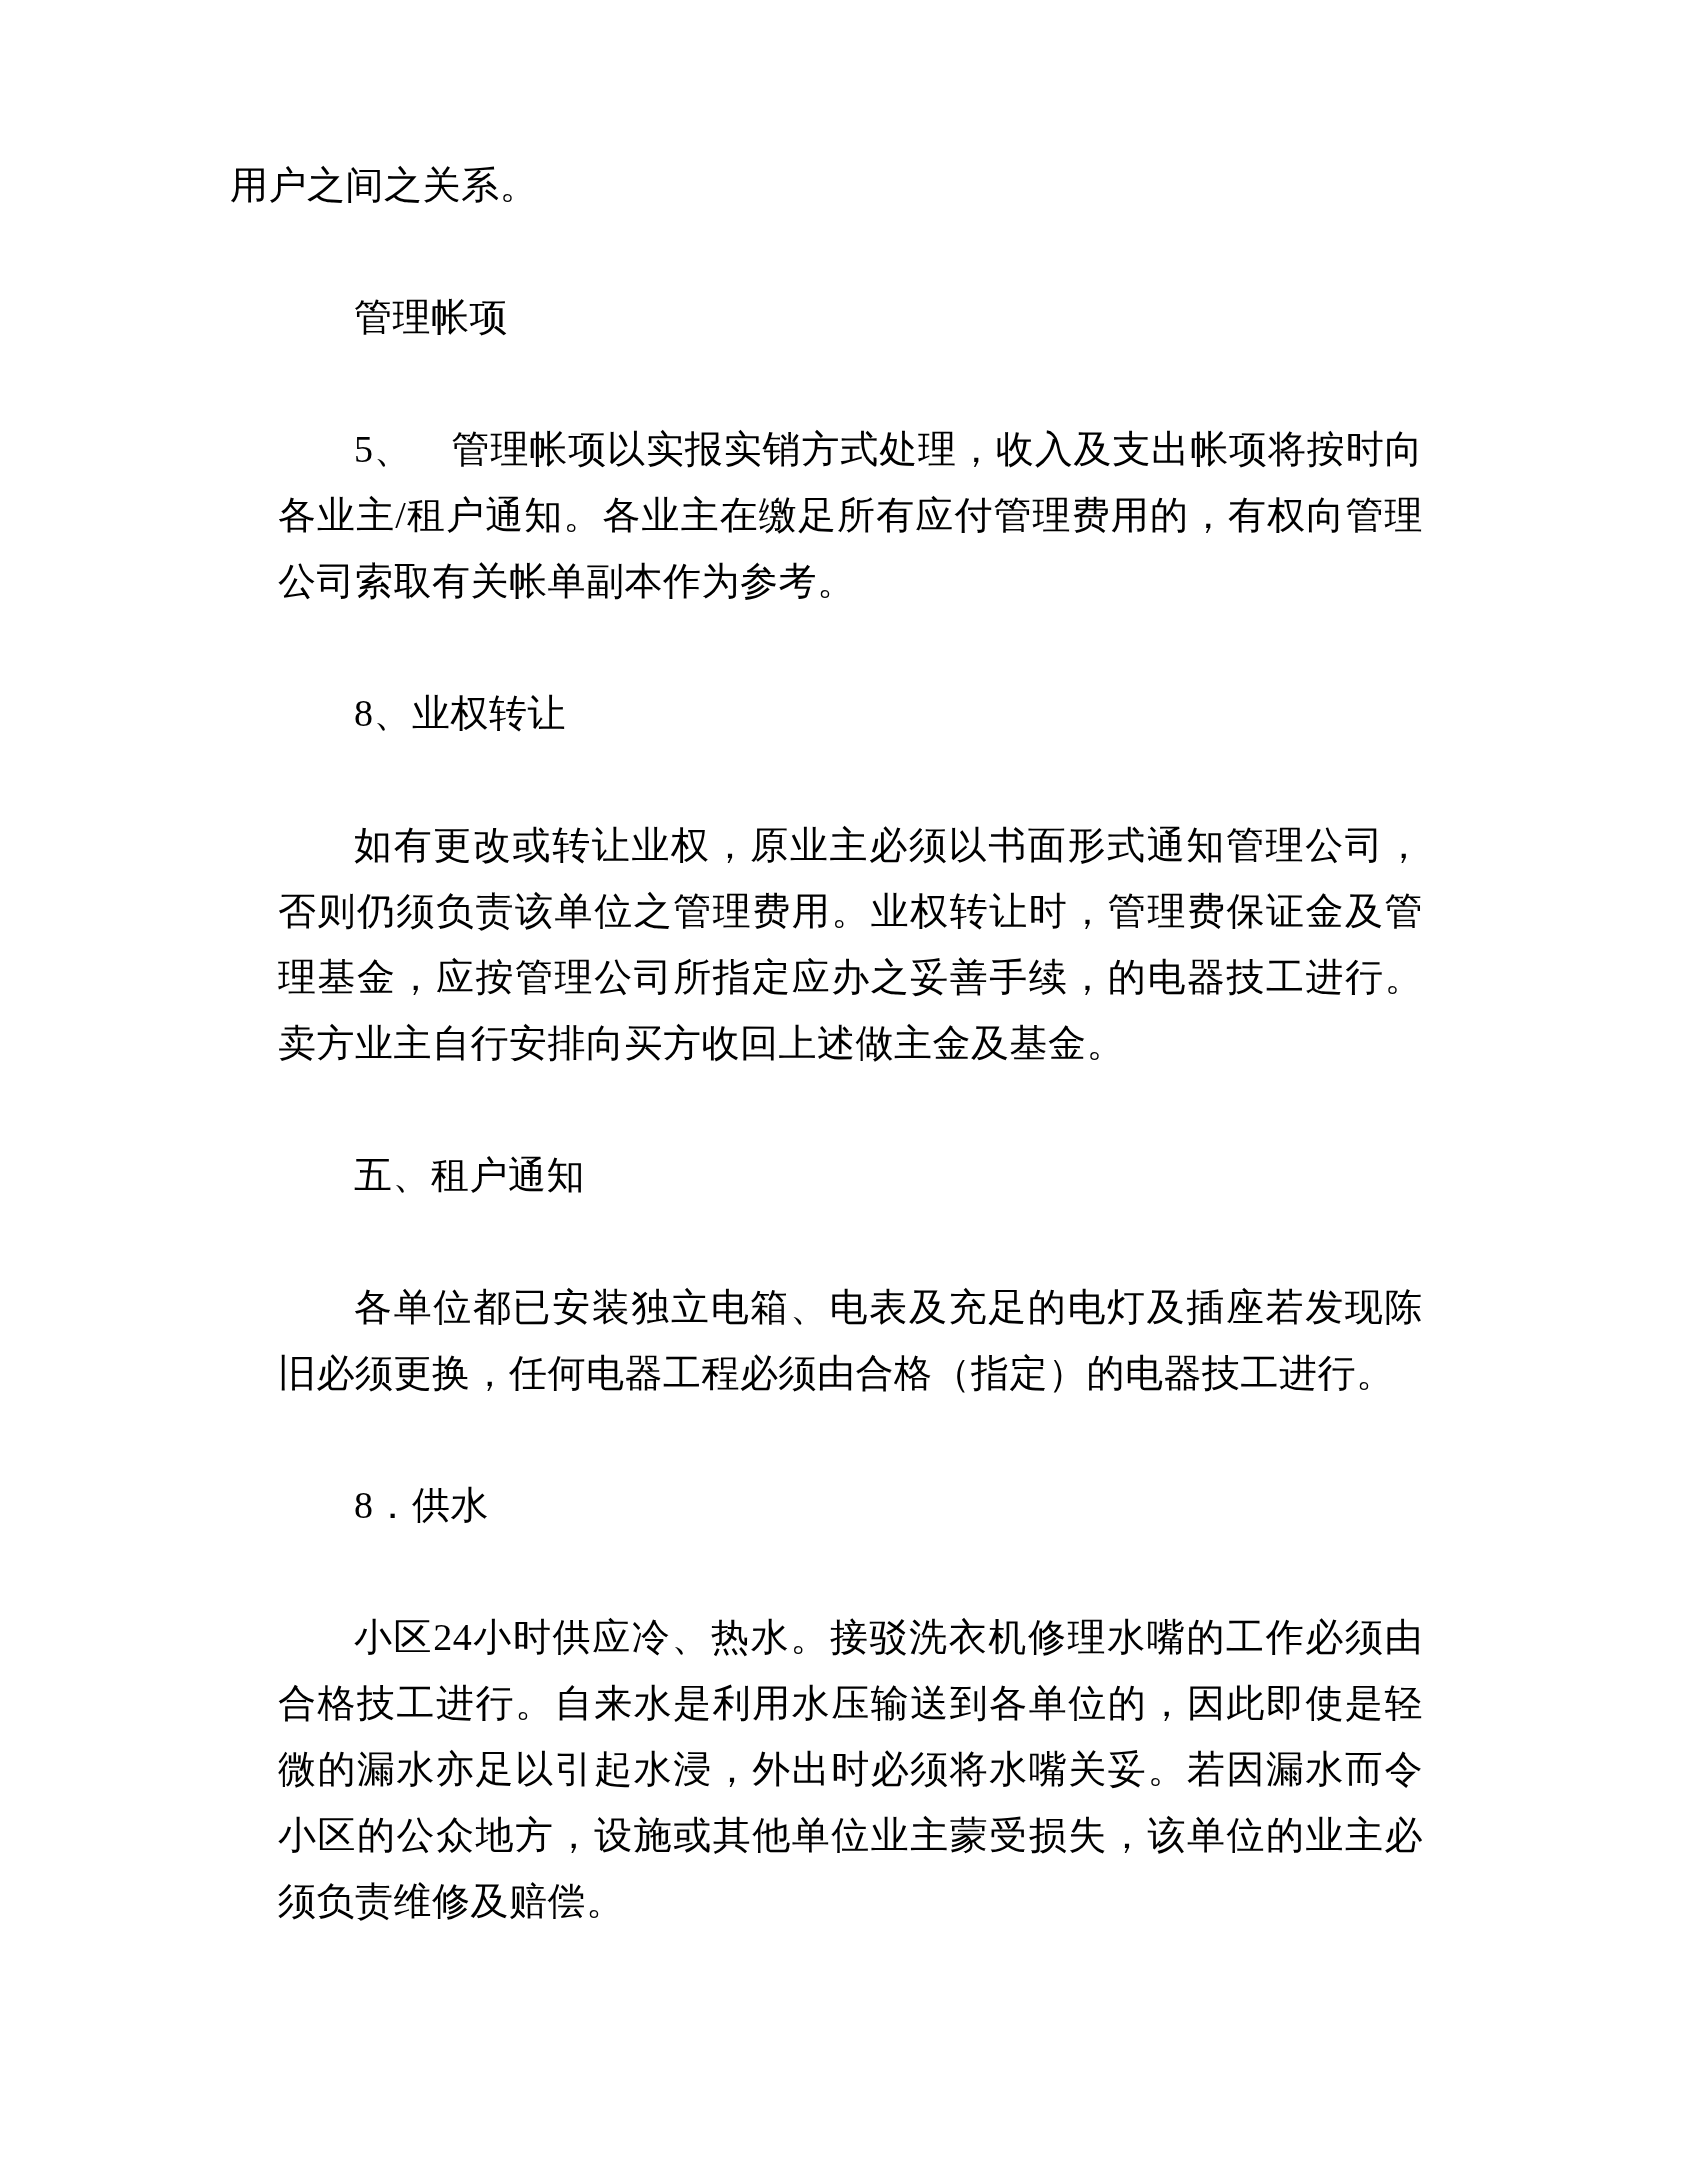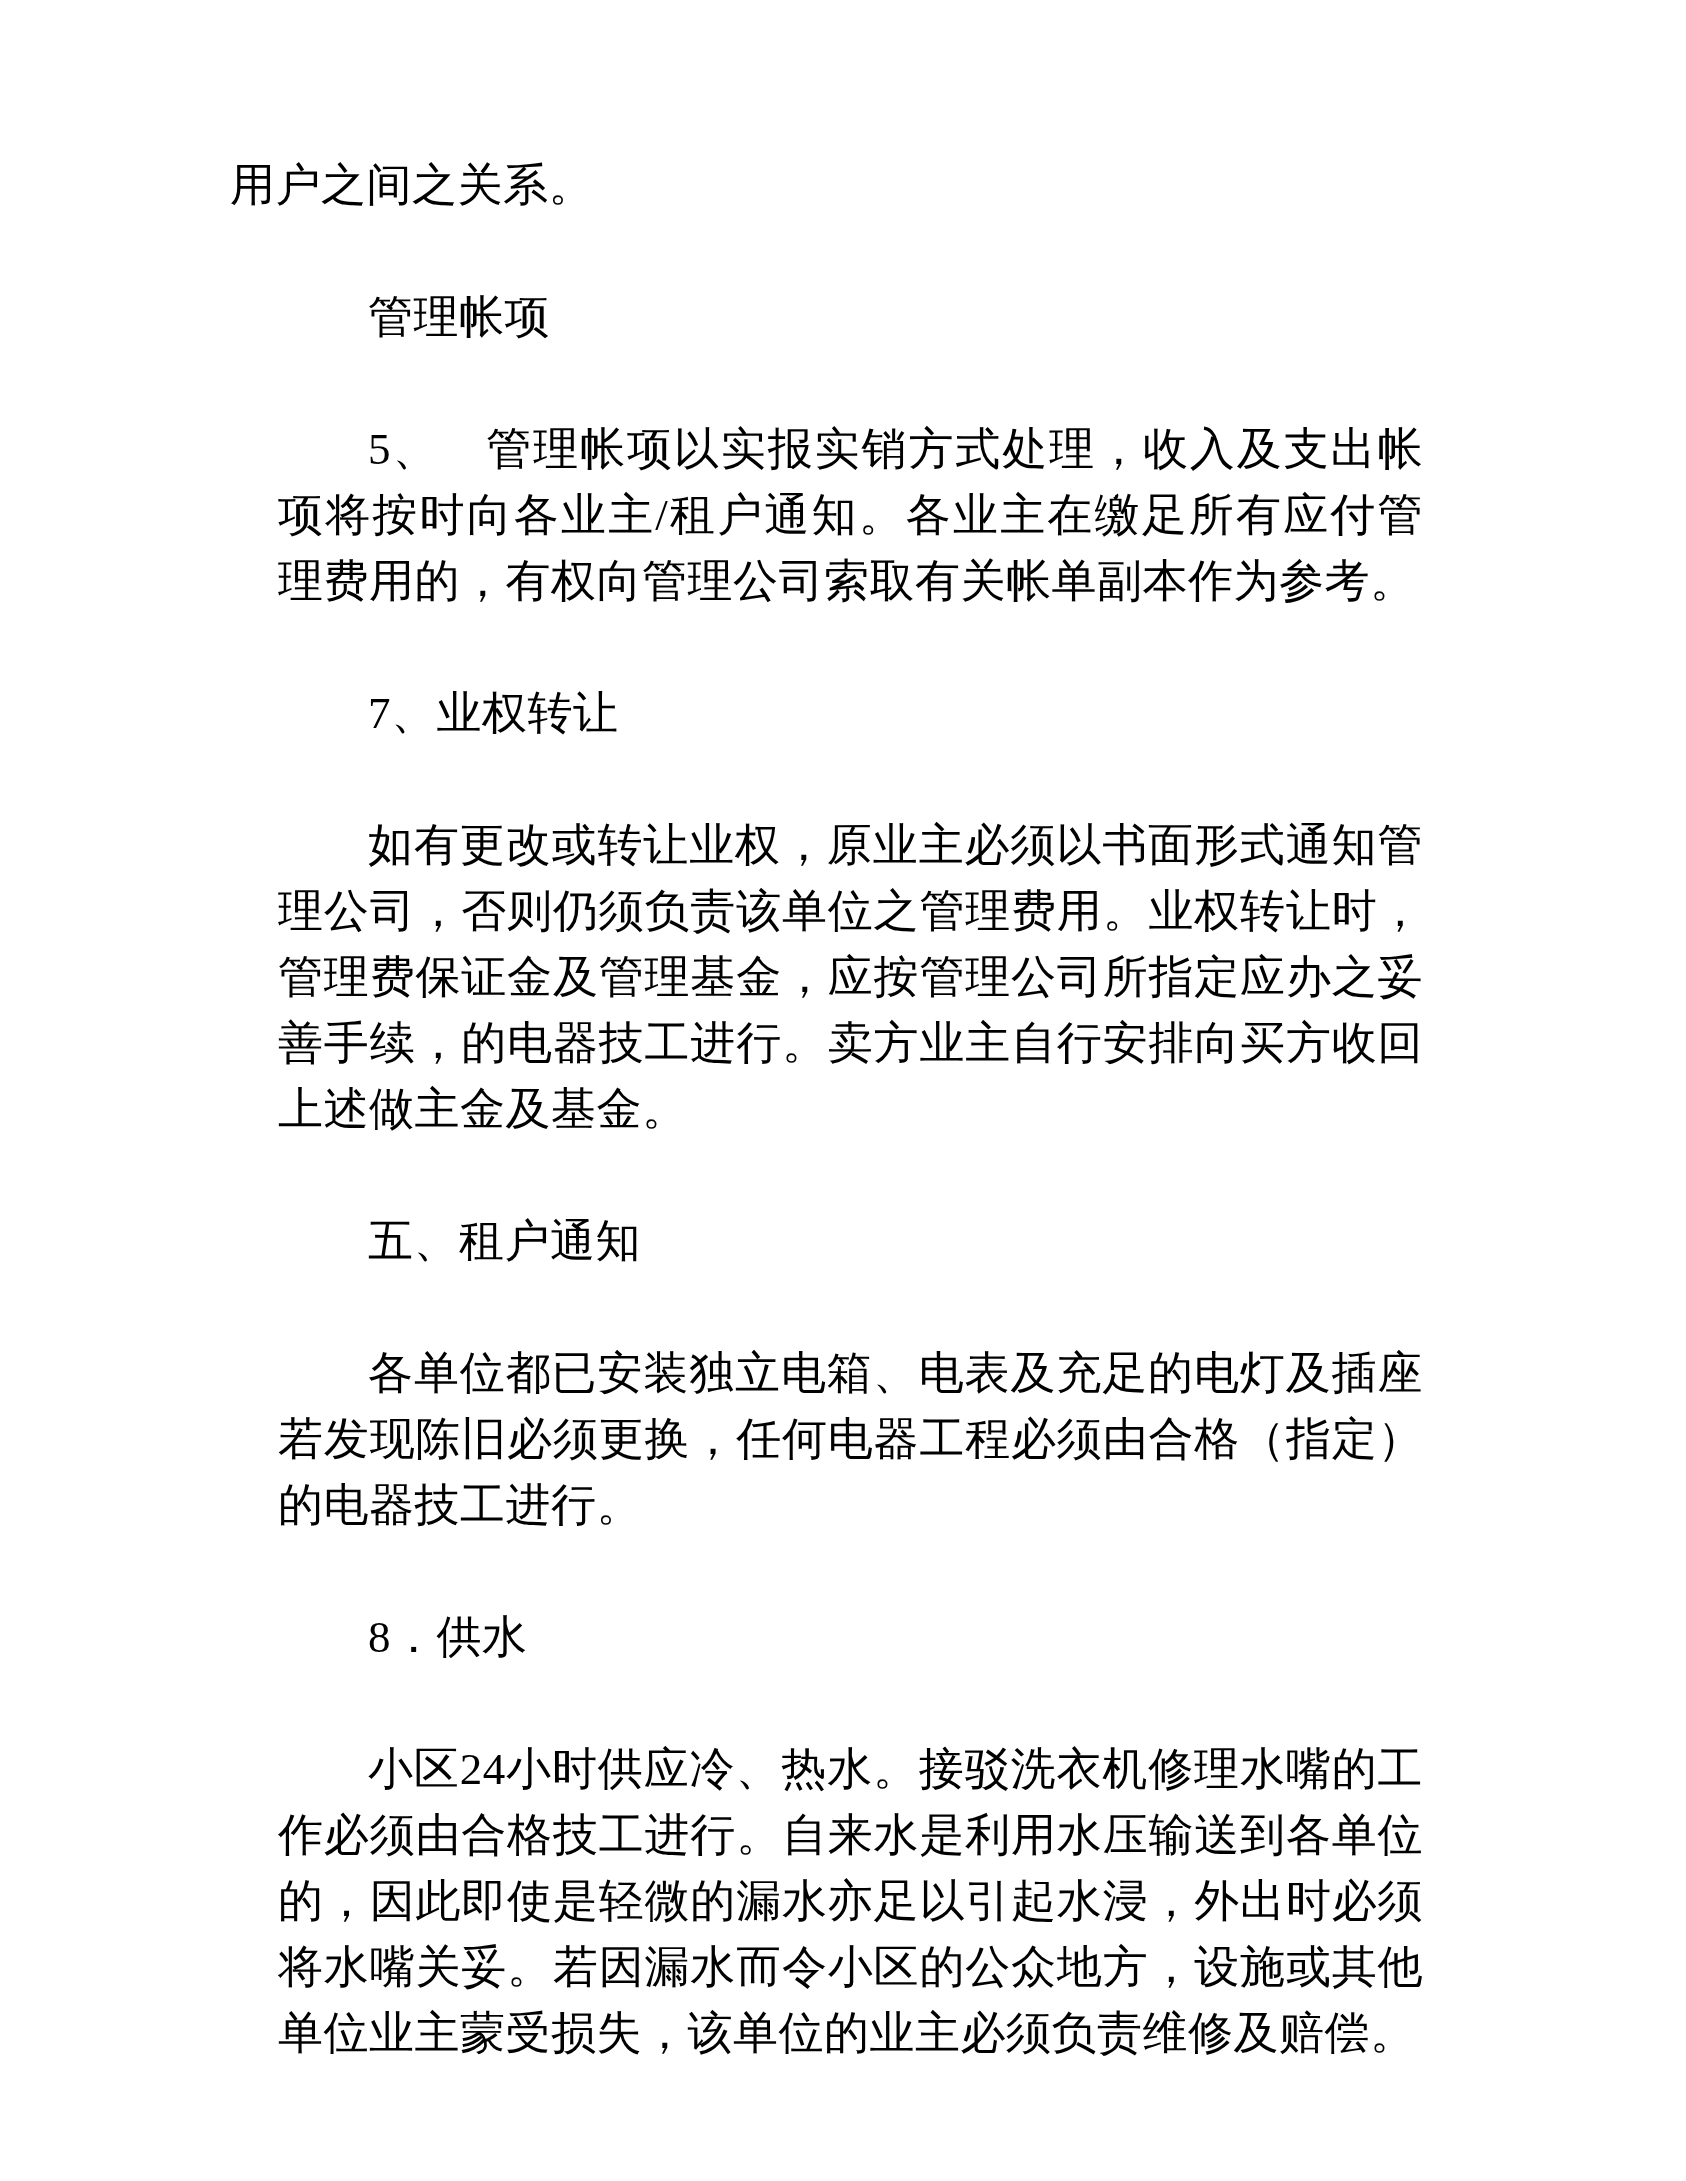--- a/index.html
+++ b/index.html
@@ -16,21 +16,21 @@
   }
   .page {
     box-sizing: border-box;
     width: 1686px;
     height: 2182px;
     padding: 152px 263px 55px 230px;
     overflow: hidden;
   }
   .para {
     margin: 66px 0 0 0;
-    font-size: 45px;
+    font-size: 38px;
     line-height: 66px;
     text-align: justify;
     letter-spacing: 0.5px;
     word-break: break-all;
   }
   .para:first-child {
     margin-top: 0;
   }
   .indent {
     text-indent: 2em;
@@ -40,21 +40,21 @@
 </head>
 <body>
 
 <div class="page">
   <p class="para">用户之间之关系。</p>
 
   <p class="para indent">管理帐项</p>
 
   <p class="para indent">5、　管理帐项以实报实销方式处理，收入及支出帐项将按时向各业主/租户通知。各业主在缴足所有应付管理费用的，有权向管理公司索取有关帐单副本作为参考。</p>
 
-  <p class="para indent">7、业权转让</p>
+  <p class="para indent">8、业权转让</p>
 
   <p class="para indent">如有更改或转让业权，原业主必须以书面形式通知管理公司，否则仍须负责该单位之管理费用。业权转让时，管理费保证金及管理基金，应按管理公司所指定应办之妥善手续，的电器技工进行。卖方业主自行安排向买方收回上述做主金及基金。</p>
 
   <p class="para indent">五、租户通知</p>
 
 
   <p class="para indent">各单位都已安装独立电箱、电表及充足的电灯及插座若发现陈旧必须更换，任何电器工程必须由合格（指定）的电器技工进行。</p>
 
   <p class="para indent">8．供水</p>
 

